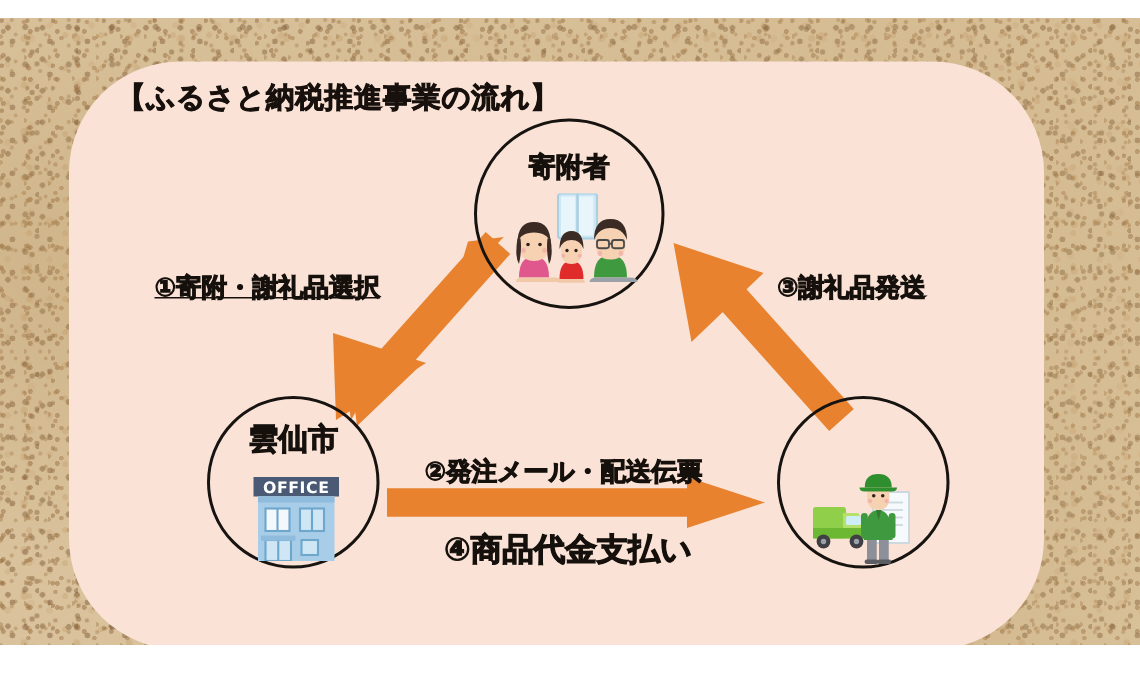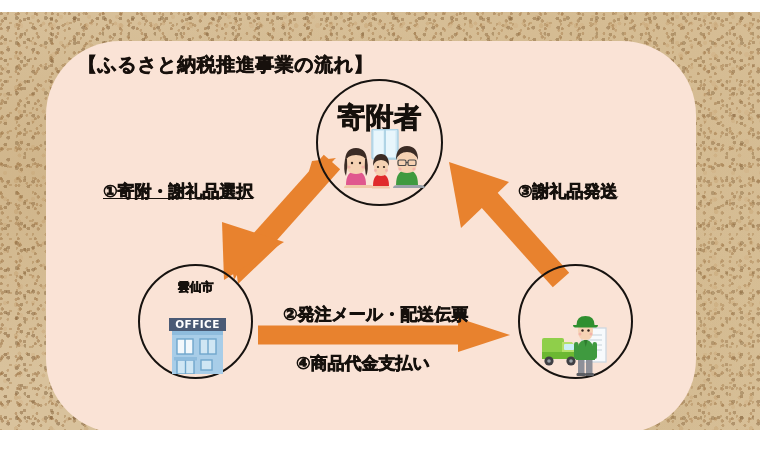--- a/index.html
+++ b/index.html
@@ -108,23 +108,23 @@
     width: 100%;
     text-align: center;
     font-weight: bold;
     color: #15100c;
     white-space: nowrap;
     font-size: 11px;
     -webkit-text-stroke: .35px #15100c;
   }
 
   #node-donor { left: 316px; top: 67px;  width: 127px; height: 127px; }
-  #node-donor .node-title { top: 18px; font-size: 28px; }
+  #node-donor .node-title { top: 18px; font-size: 18px; }
   #node-city  { left: 138px; top: 252px; width: 115px; height: 115px; }
-  #node-city  .node-title { top: 13px; font-size: 12px; }
+  #node-city  .node-title { top: 13px; font-size: 20px; }
   #node-city  .node-sub   { top: 34px; }
   #node-biz   { left: 518px; top: 252px; width: 115px; height: 115px; }
   #node-biz   .node-title { top: 18px; font-size: 16px; }
 
   .art { position: absolute; }
   #art-family { left: 14px; top: 48px;  width: 99px; height: 60px; }
   #art-office { left: 27px; top: 52px;  width: 61px;  height: 56px; }
   #art-biz    { left: 20px; top: 48px;  width: 76px;  height: 62px; }
 
   
@@ -137,21 +137,21 @@
   .flow-label {
     position: absolute;
     font-weight: bold;
     color: #15100c;
     white-space: nowrap;
     -webkit-text-stroke: .75px #15100c;
   }
   #label-1 { left: 103px; top: 168px; font-size: 17px; text-decoration: underline; }
   #label-3 { left: 518px; top: 168px; font-size: 17px; }
   #label-2 { left: 283px; top: 291px; font-size: 17px; }
-  #label-4 { left: 296px; top: 340px; font-size: 17px; }
+  #label-4 { left: 296px; top: 340px; font-size: 21px; }
 </style>
 </head>
 <body>
 
 <div id="stage">
 
   <div class="cork-tex"></div>
   <div class="cork-tex2"></div>
 
   <div id="panel"></div>

